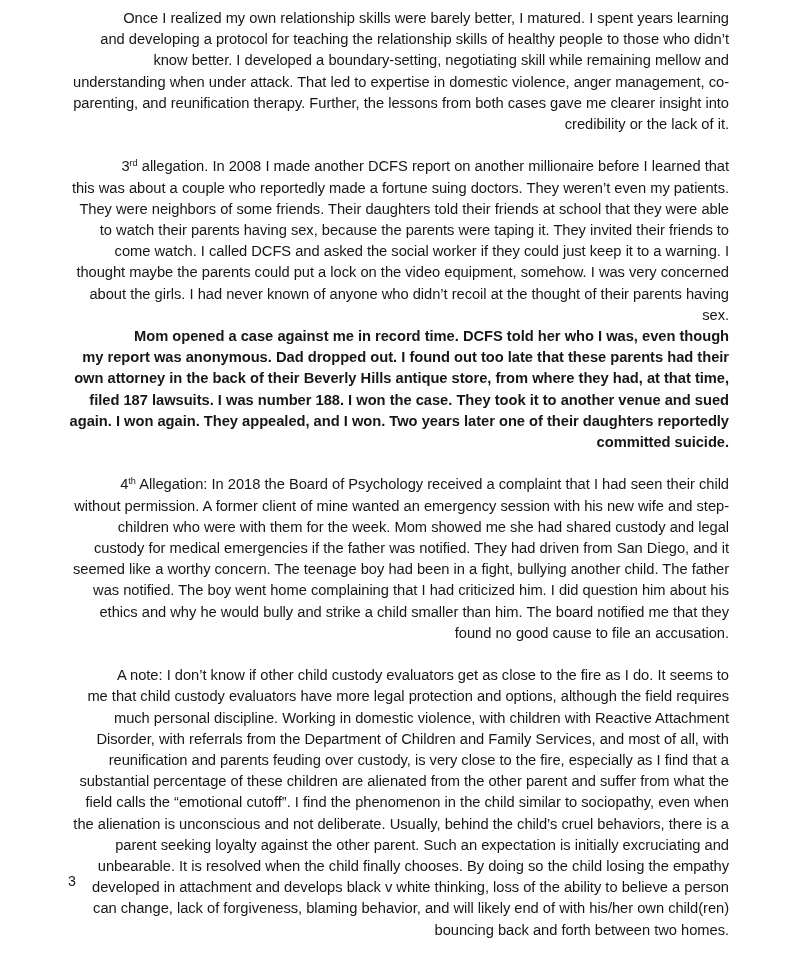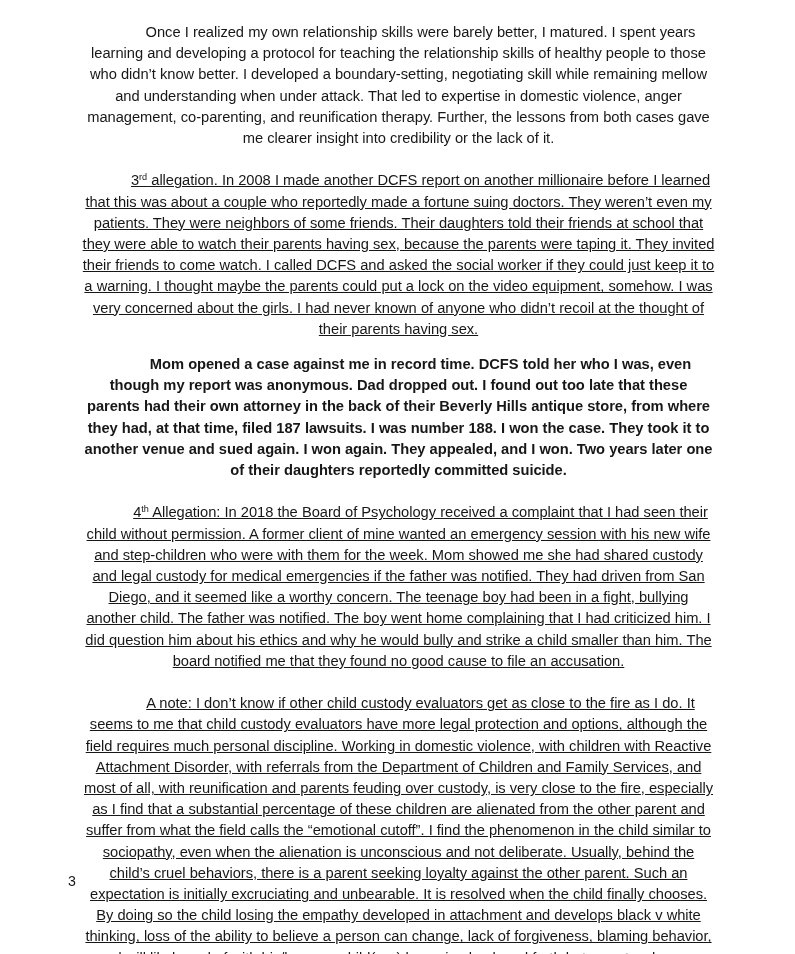--- a/index.html
+++ b/index.html
@@ -23,32 +23,31 @@
     height: 954px;
     background: #ffffff;
   }
   .text-column {
     position: absolute;
     left: 68px;
     top: 8px;
     width: 661px;
   }
   p.para {
-    margin: 14px;
+    margin: 0;
     font-size: 14.7px;
     line-height: 21.2px;
-    text-align: center;
+    text-align: right;
     text-indent: 44px;
     color: #171717;
     letter-spacing: -0.04px;
     word-spacing: 0.1px;
   }
   p.para.gap-before {
     margin-top: 21.2px;
-    text-decoration: underline;
   }
   p.para.no-indent {
     text-indent: 44px;
     font-weight: bold;
   }
   sup.ord {
     font-size: 0.62em;
     vertical-align: 0.52em;
     line-height: 0;
   }

